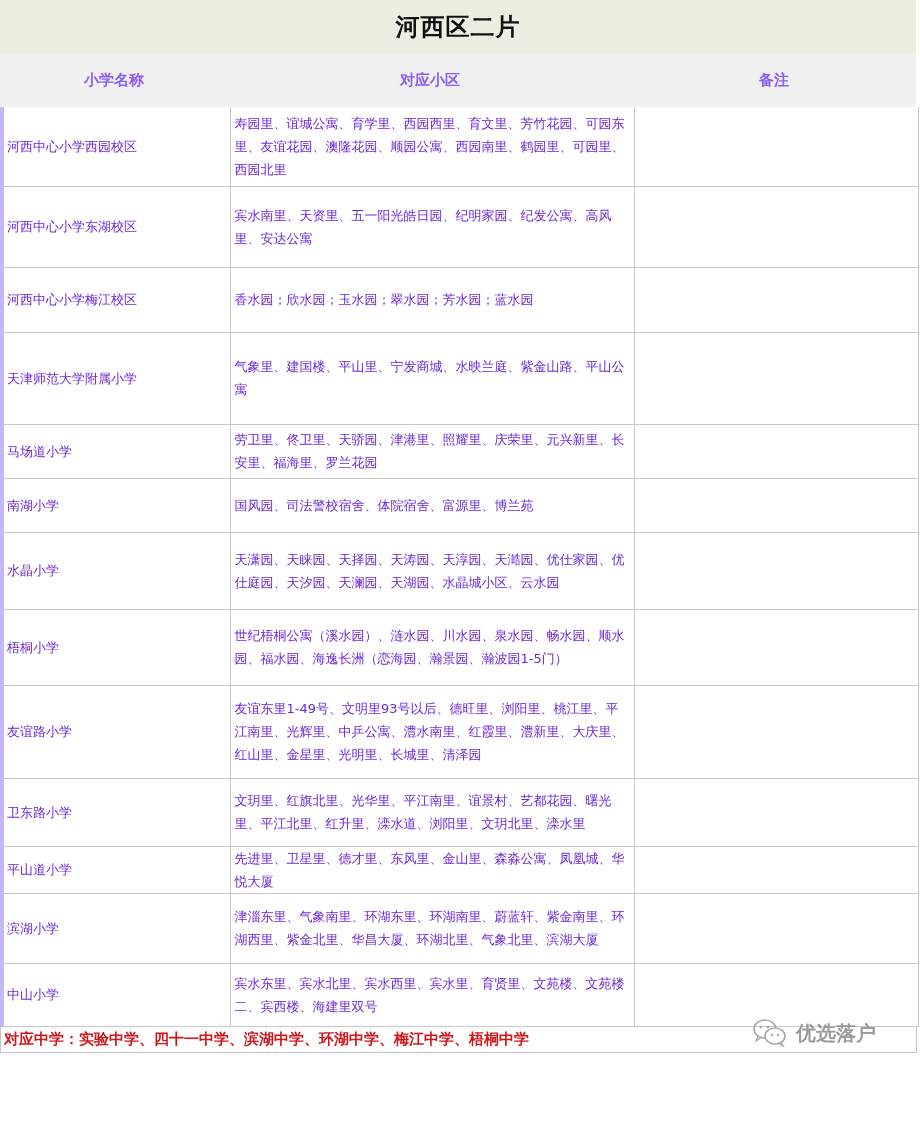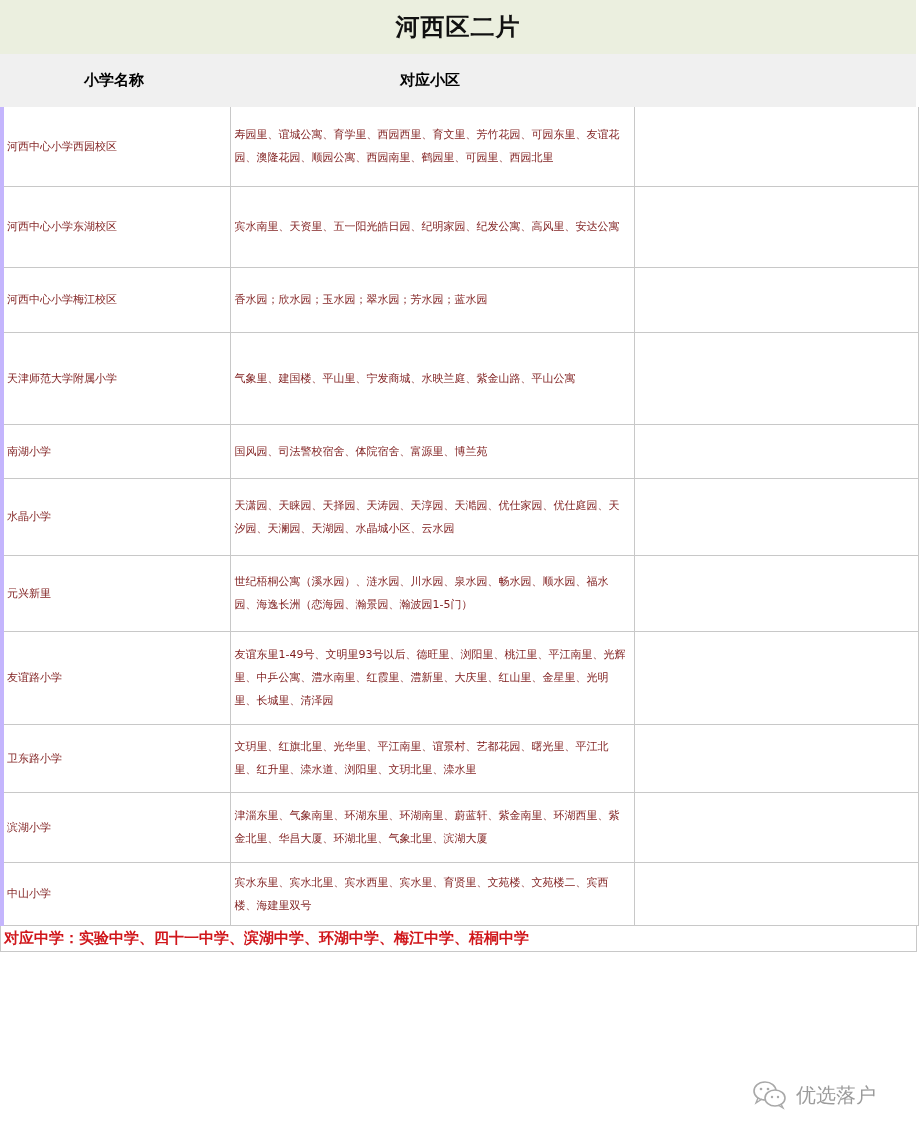--- a/index.html
+++ b/index.html
@@ -32,40 +32,40 @@
       color: #111;
       letter-spacing: 1px;
     }
     .header-row {
       height: 53px;
       background: #f0f0f0;
       display: flex;
       align-items: center;
       font-size: 15px;
       font-weight: bold;
-      color: #000000;
+      color: #8b5cf6;
     }
     .header-row .h {
       text-align: center;
     }
     .c1 { width: 228px; }
     .c2 { width: 404px; }
     .c3 { width: 284px; }
     table.grid {
       border-collapse: collapse;
       table-layout: fixed;
       width: 916px;
     }
     table.grid td {
       border: 1px solid #c8c8c8;
       padding: 0 0 0 3px;
       vertical-align: middle;
-      font-size: 11px;
+      font-size: 13px;
       line-height: 23px;
-      color: #7f1d1d;
+      color: #6d28d9;
       overflow: hidden;
     }
     table.grid td.school {
       padding-left: 3px;
       white-space: nowrap;
     }
     table.grid td.areas {
       padding: 0 4px 0 4px;
       word-break: break-all;
     }
@@ -84,42 +84,44 @@
       padding-left: 3px;
       font-size: 15px;
       font-weight: bold;
       color: #d0161b;
       width: 912px;
       white-space: nowrap;
     }
     .watermark {
       position: absolute;
       left: 752px;
-      top: 1080px;
+      top: 1018px;
       display: flex;
       align-items: center;
       color: #8a8a8a;
       font-size: 20px;
       opacity: 0.85;
+      font-weight: bold;
     }
     .watermark .wm-icon {
       width: 36px;
       height: 30px;
       margin-right: 8px;
     }
   </style>
 </head>
 <body>
 
 <div class="sheet">
   <div class="title-bar">河西区二片</div>
 
   <div class="header-row">
     <div class="h c1">小学名称</div>
     <div class="h c2">对应小区</div>
+    <div class="h c3">备注</div>
   </div>
 
   <table class="grid">
     <colgroup>
       <col style="width:228px">
       <col style="width:404px">
       <col style="width:284px">
     </colgroup>
     <tbody id="rows">
         <tr style="height: 79px;">
@@ -136,42 +138,52 @@
           <td class="school">河西中心小学梅江校区</td>
           <td class="areas">香水园；欣水园；玉水园；翠水园；芳水园；蓝水园</td>
           <td class="note"></td>
         </tr>
         <tr style="height: 92px;">
           <td class="school">天津师范大学附属小学</td>
           <td class="areas">气象里、建国楼、平山里、宁发商城、水映兰庭、紫金山路、平山公寓</td>
           <td class="note"></td>
         </tr>
         <tr style="height: 54px;">
+          <td class="school">马场道小学</td>
+          <td class="areas">劳卫里、佟卫里、天骄园、津港里、照耀里、庆荣里、元兴新里、长安里、福海里、罗兰花园</td>
+          <td class="note"></td>
+        </tr>
+        <tr style="height: 54px;">
           <td class="school">南湖小学</td>
           <td class="areas">国风园、司法警校宿舍、体院宿舍、富源里、博兰苑</td>
           <td class="note"></td>
         </tr>
         <tr style="height: 77px;">
           <td class="school">水晶小学</td>
           <td class="areas">天潇园、天睐园、天择园、天涛园、天淳园、天澔园、优仕家园、优仕庭园、天汐园、天澜园、天湖园、水晶城小区、云水园</td>
           <td class="note"></td>
         </tr>
         <tr style="height: 76px;">
-          <td class="school">元兴新里</td>
+          <td class="school">梧桐小学</td>
           <td class="areas">世纪梧桐公寓（溪水园）、涟水园、川水园、泉水园、畅水园、顺水园、福水园、海逸长洲（恋海园、瀚景园、瀚波园1-5门）</td>
           <td class="note"></td>
         </tr>
         <tr style="height: 93px;">
           <td class="school">友谊路小学</td>
           <td class="areas">友谊东里1-49号、文明里93号以后、德旺里、浏阳里、桃江里、平江南里、光辉里、中乒公寓、澧水南里、红霞里、澧新里、大庆里、红山里、金星里、光明里、长城里、清泽园</td>
           <td class="note"></td>
         </tr>
         <tr style="height: 68px;">
           <td class="school">卫东路小学</td>
           <td class="areas">文玥里、红旗北里、光华里、平江南里、谊景村、艺都花园、曙光里、平江北里、红升里、滦水道、浏阳里、文玥北里、滦水里</td>
+          <td class="note"></td>
+        </tr>
+        <tr style="height: 47px;">
+          <td class="school">平山道小学</td>
+          <td class="areas">先进里、卫星里、德才里、东风里、金山里、森淼公寓、凤凰城、华悦大厦</td>
           <td class="note"></td>
         </tr>
         <tr style="height: 70px;">
           <td class="school">滨湖小学</td>
           <td class="areas">津淄东里、气象南里、环湖东里、环湖南里、蔚蓝轩、紫金南里、环湖西里、紫金北里、华昌大厦、环湖北里、气象北里、滨湖大厦</td>
           <td class="note"></td>
         </tr>
         <tr style="height: 63px;">
           <td class="school">中山小学</td>
           <td class="areas">宾水东里、宾水北里、宾水西里、宾水里、育贤里、文苑楼、文苑楼二、宾西楼、海建里双号</td>

